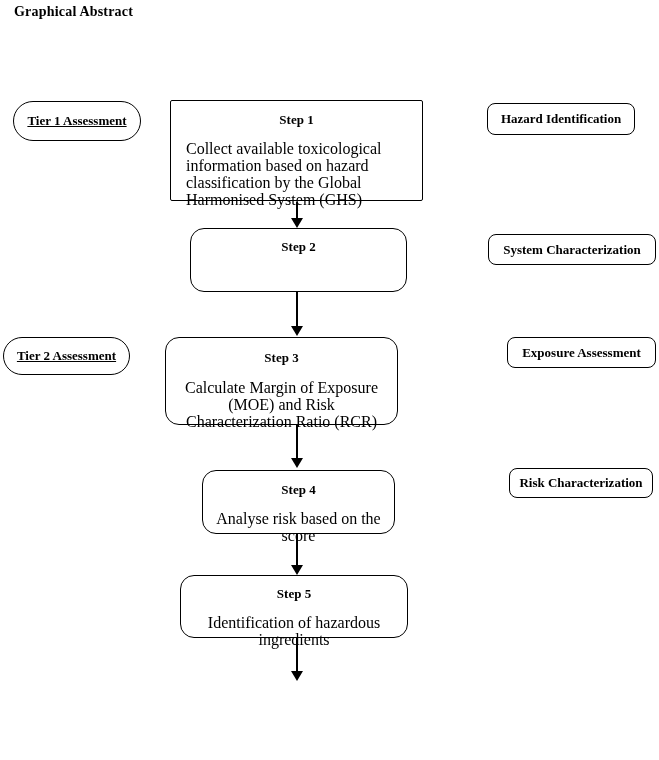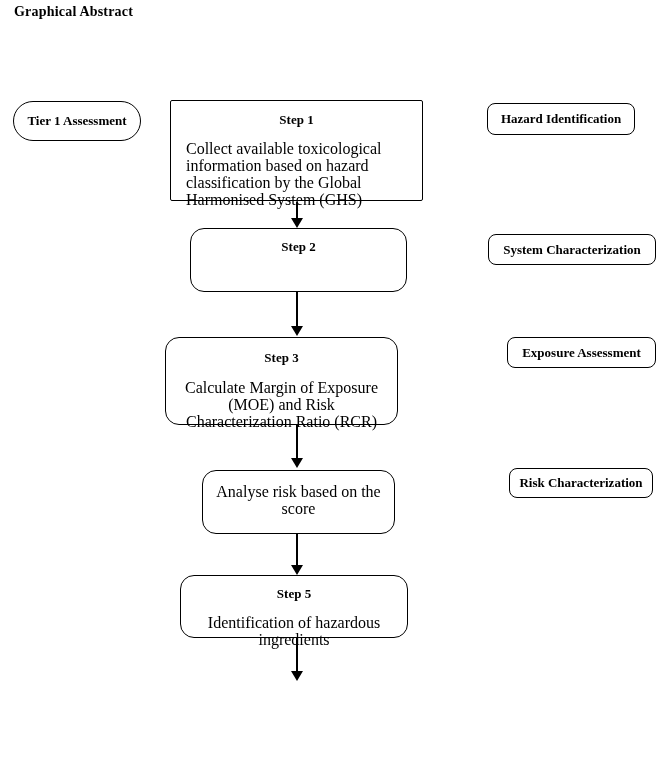--- a/index.html
+++ b/index.html
@@ -31,21 +31,21 @@
   }
   .side-label {
     display: flex;
     align-items: center;
     justify-content: center;
     font-weight: bold;
     font-size: 13px;
     text-align: center;
     border-radius: 8px;
   }
-  .tier-label { border-radius: 20px; }
+  .tier-label { border-radius: 20px; text-decoration: underline; }
   .step { border-radius: 14px; }
   .step-title {
     text-align: center;
     font-weight: bold;
     font-size: 13px;
   }
   .step-body {
     text-align: center;
     font-size: 16px;
     line-height: 17px;
@@ -108,20 +108,21 @@
   .pos-arrow5 { top: 638px; height: 43px; }
 </style>
 </head>
 <body>
 
 <div class="page">
 
   <div class="doc-title">Graphical Abstract</div>
 
   <div class="box side-label tier-label pos-tier1">Tier 1 Assessment</div>
+  <div class="box side-label tier-label pos-tier2">Tier 2 Assessment</div>
 
   <div class="box side-label pos-right1">Hazard Identification</div>
   <div class="box side-label pos-right2">System Characterization</div>
   <div class="box side-label pos-right3">Exposure Assessment</div>
   <div class="box side-label pos-right4">Risk Characterization</div>
 
   <div class="box step step-1 pos-step1">
     <div class="step-title">Step 1</div>
     <div class="step-body">Collect available toxicological information based on hazard classification by the Global Harmonised System (GHS)</div>
   </div>
@@ -144,20 +145,21 @@
     <div class="step-title">Step 3</div>
     <div class="step-body">Calculate Margin of Exposure (MOE) and Risk Characterization Ratio (RCR)</div>
   </div>
 
   <div class="arrow pos-arrow3">
     <div class="shaft"></div>
     <div class="head"></div>
   </div>
 
   <div class="box step step-4 pos-step4">
+    <div class="step-title">Step 4</div>
     <div class="step-body">Analyse risk based on the score</div>
   </div>
 
   <div class="arrow pos-arrow4">
     <div class="shaft"></div>
     <div class="head"></div>
   </div>
 
   <div class="box step step-5 pos-step5">
     <div class="step-title">Step 5</div>

